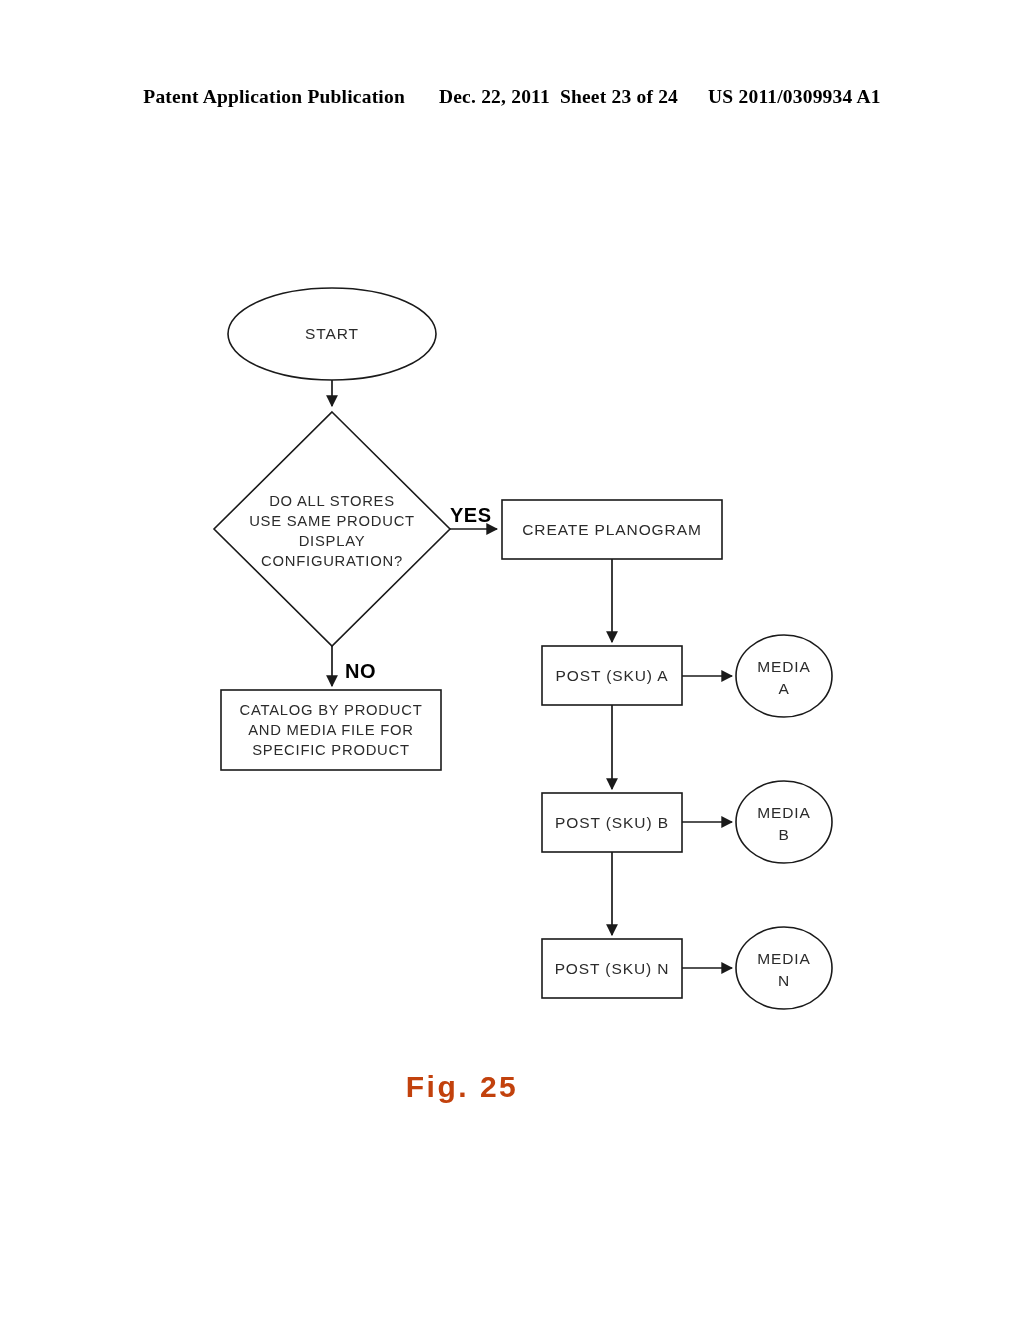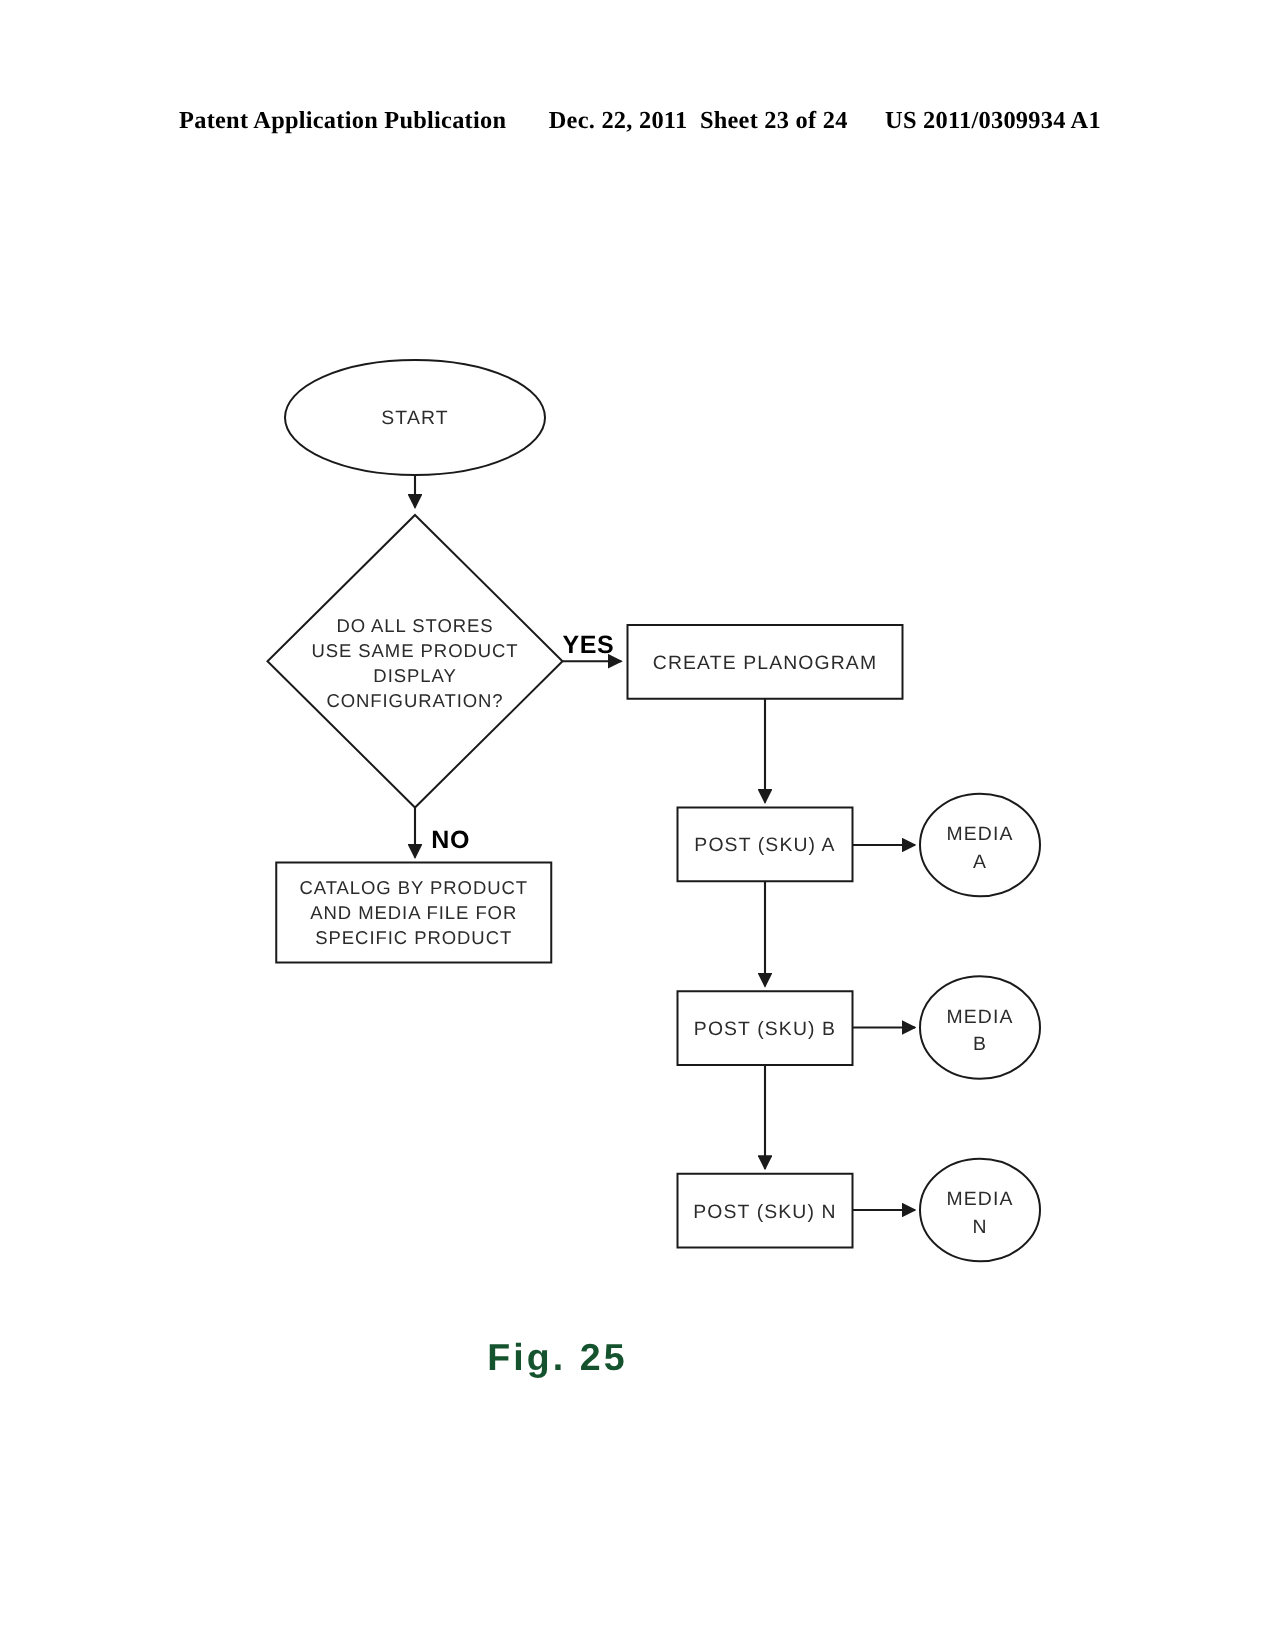--- a/index.html
+++ b/index.html
@@ -85,21 +85,22 @@
   .fig-caption {
     position: absolute;
     left: 0;
     top: 1070px;
     width: 892px;
     text-align: center;
     font-family: "Liberation Sans", sans-serif;
     font-weight: bold;
     font-size: 30px;
     letter-spacing: 2.5px;
-    color: #14532d;
+    color: #c2410c;
+    padding-left: 16px;
   }
 </style>
 </head>
 <body>
 
 <div class="page-header">
   <span class="hdr-seg">Patent Application Publication</span><span class="gap-lg"></span><span class="hdr-seg">Dec. 22, 2011</span><span class="gap-sm"></span><span class="hdr-seg">Sheet 23 of 24</span><span class="gap-md"></span><span class="hdr-seg">US 2011/0309934 A1</span>
 </div>
 
 <div class="chart-wrap">

